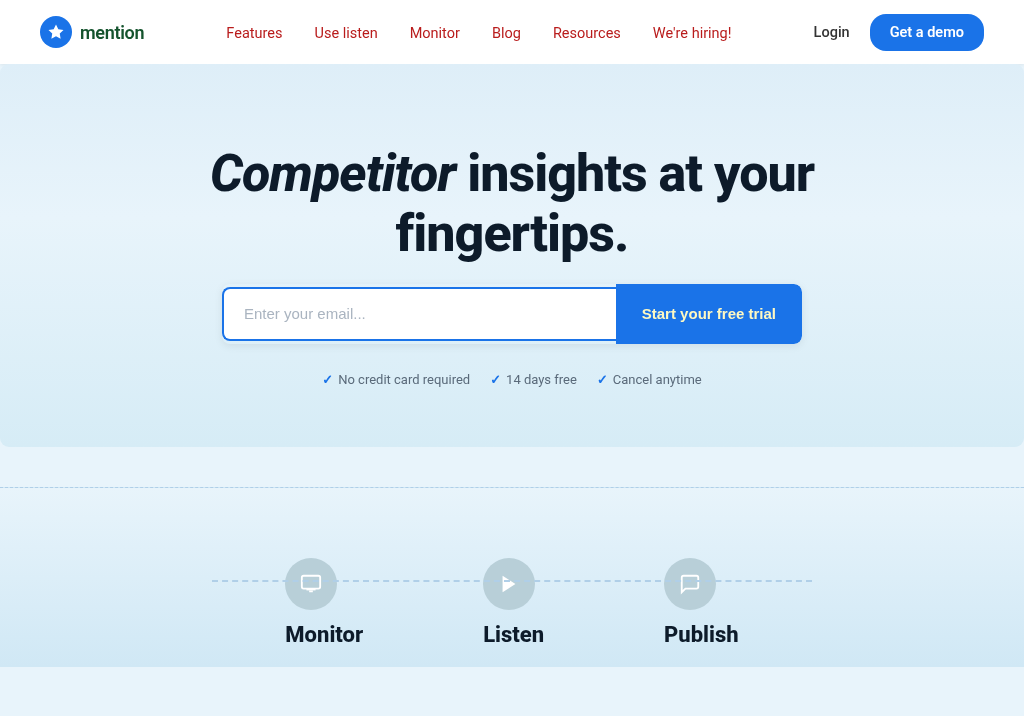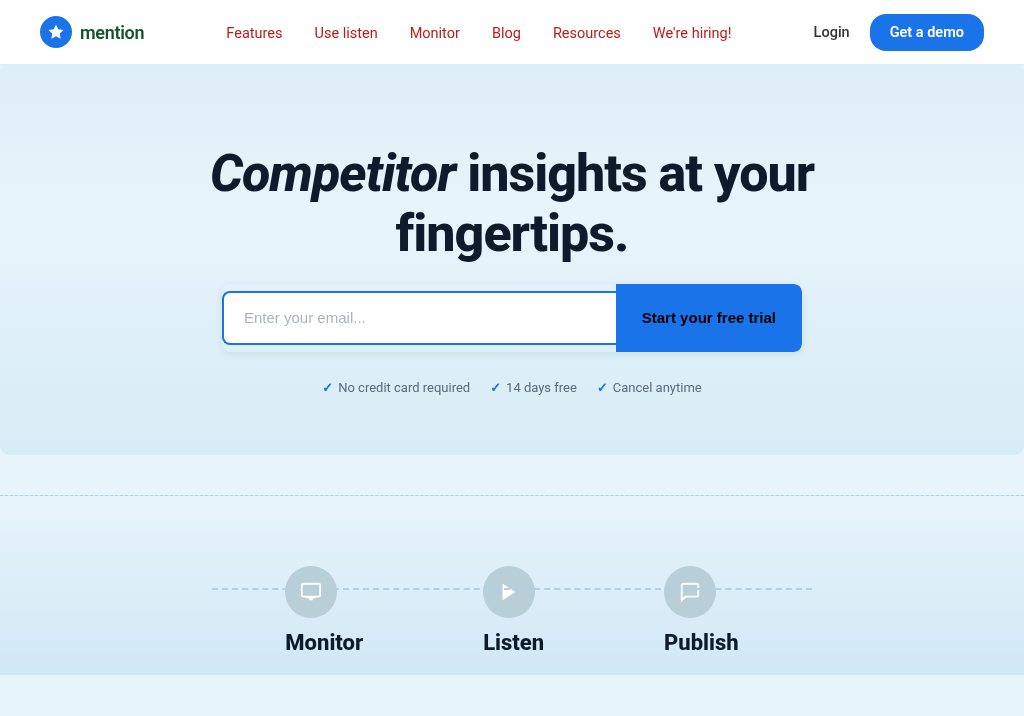--- a/index.html
+++ b/index.html
@@ -152,24 +152,24 @@
       color: #333;
       outline: none;
       background: #fff;
     }
 
     .email-input::placeholder {
       color: #aab4c0;
     }
 
     .trial-btn {
-      height: 68px;
+      height: 60px;
       padding: 0 26px;
       background: #1a73e8;
-      color: #000000;
+      color: #fef9c3;
       border: none;
       font-size: 15px;
       font-weight: 700;
       cursor: pointer;
       white-space: nowrap;
       border-radius: 0 8px 8px 0;
     }
 
     
     .trust-badges {

